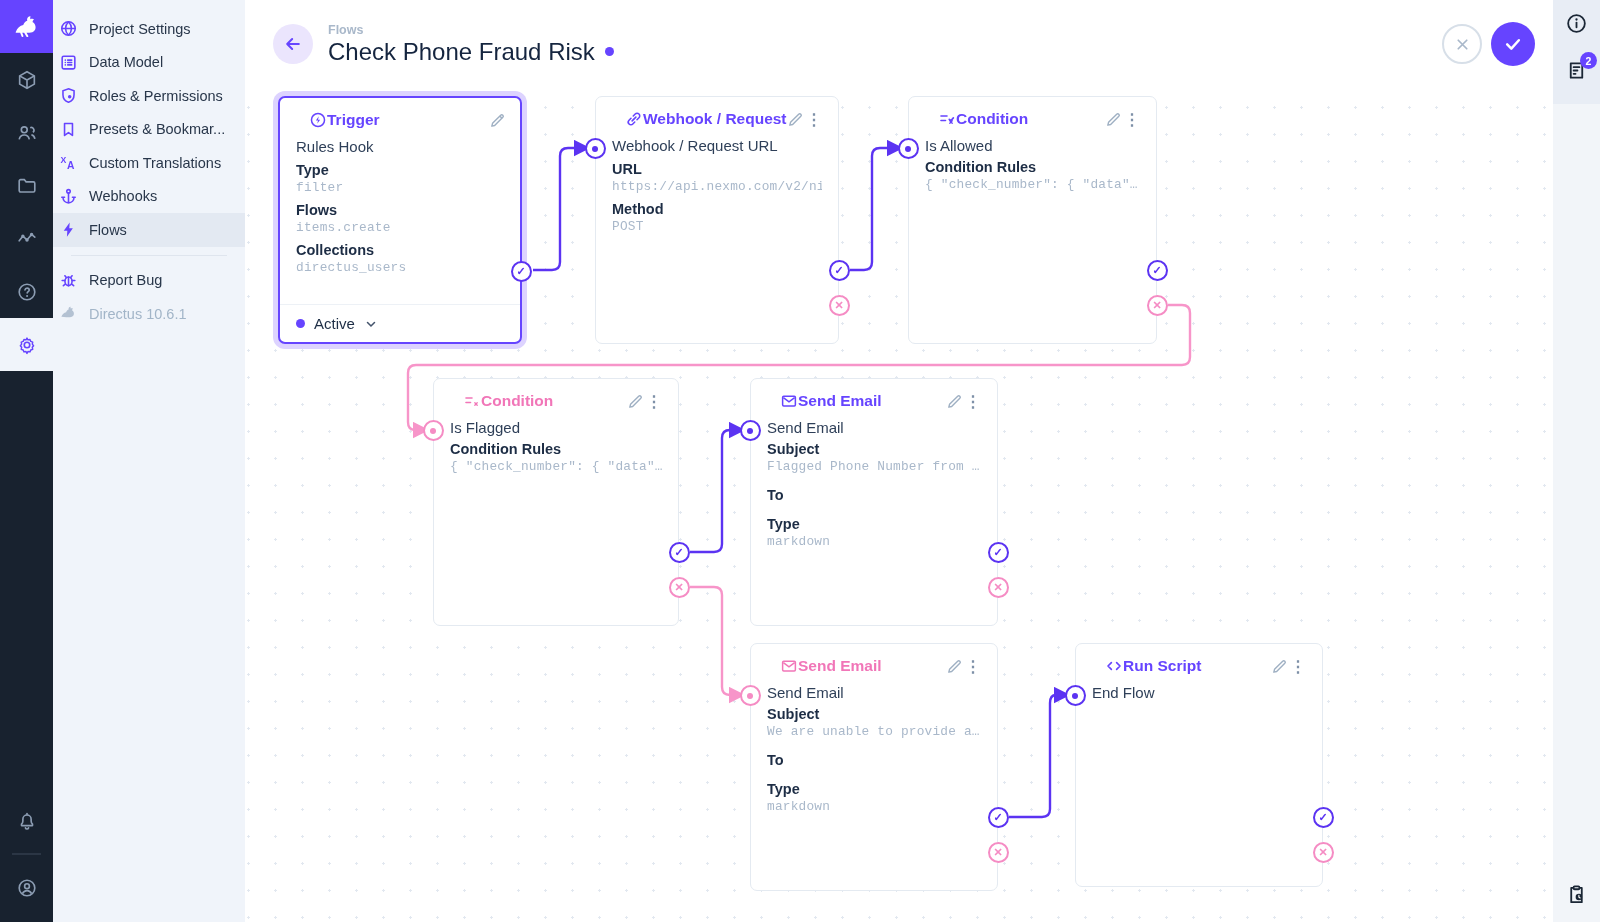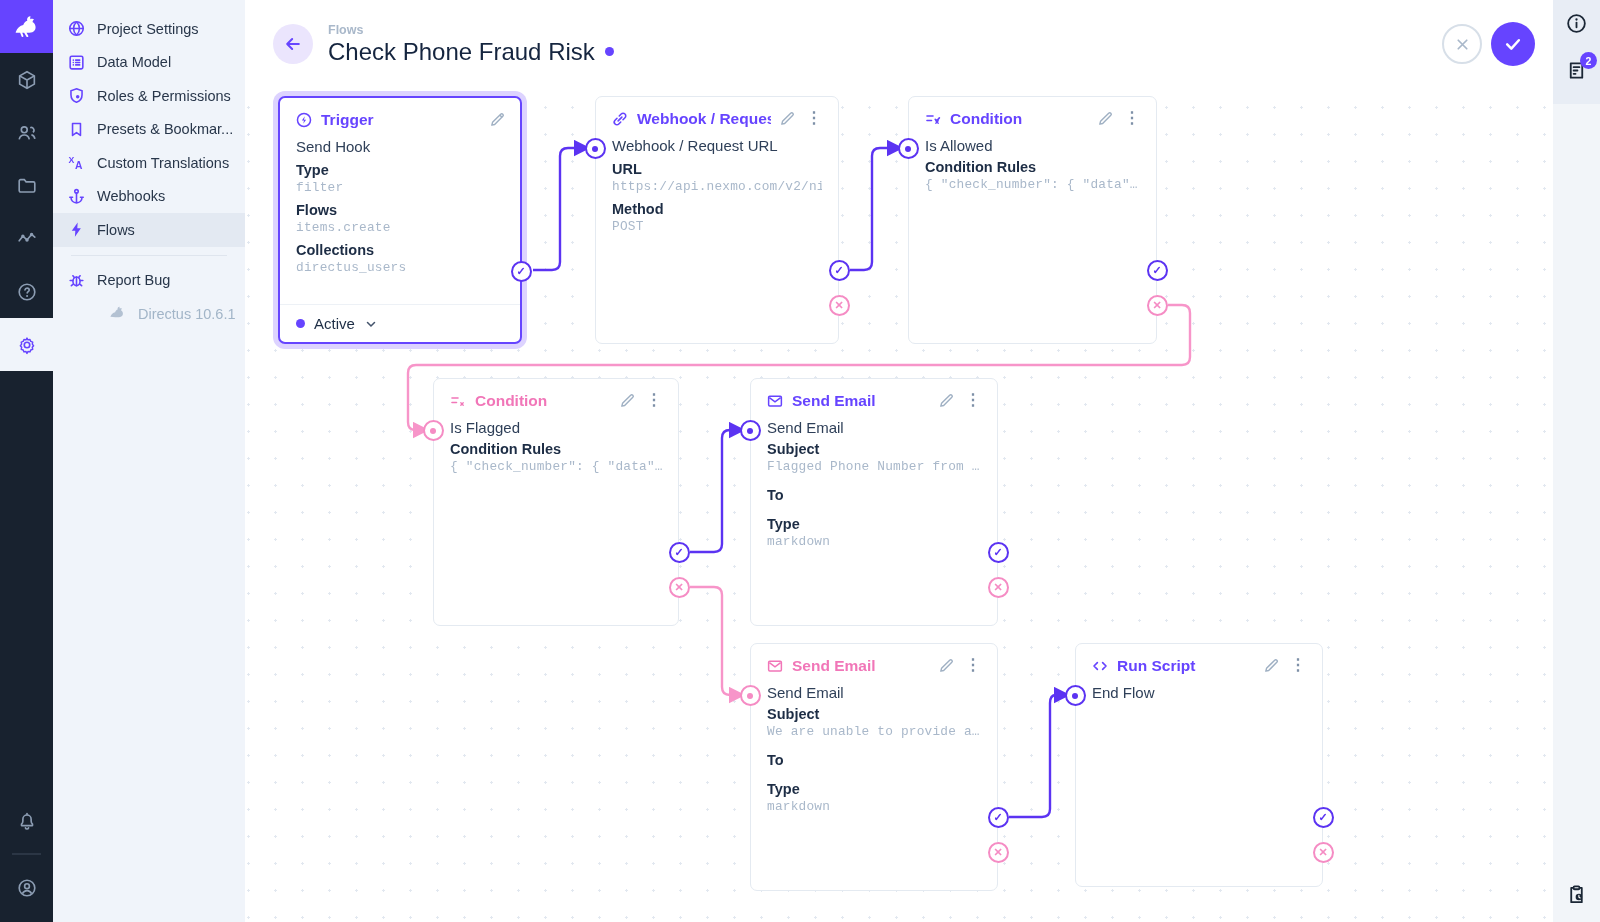--- a/index.html
+++ b/index.html
@@ -29,24 +29,24 @@
   .module-item{ width:53px; height:53px; display:flex; align-items:center; justify-content:center; color:#8c9db3; cursor:pointer; }
   .module-item.active{ background:var(--side-bg); color:var(--purple); }
   .module-spacer{ flex:1; }
   .module-divider{ height:2px; background:#2b3645; margin:6px 12px; }
   .module-item svg{ width:22px; height:22px; }
 
   
   .sidebar{ width:192px; height:100%; background:var(--side-bg); flex-shrink:0; padding-top:0; }
   .sidebar-title{ height:53px; display:flex; align-items:center; gap:11px; padding:0 18px; font-weight:bold; font-size:15.5px; color:#1b2736; }
   .nav{ padding-top:12px; }
-  .nav-item{ height:33.5px; display:flex; align-items:center; gap:11px; padding:0 14px; font-size:14.5px; color:#28364a; cursor:pointer; white-space:nowrap; }
+  .nav-item{ height:33.5px; display:flex; align-items:center; gap:11px; padding:0 6px; font-size:14.5px; color:#28364a; cursor:pointer; white-space:nowrap; }
   .nav-item .nicon{ width:19px; height:19px; color:var(--purple); flex-shrink:0; display:flex; align-items:center; justify-content:center; }
   .nav-item.active{ background:#e3e9f2; }
-  .nav-item.dim{ color:var(--muted);margin-left:41px; }
+  .nav-item.dim{ color:var(--muted); }
   .nav-item.dim .nicon{ color:#b3c1d2; }
   .nav-divider{ height:1px; background:#dfe5ee; margin:8px 18px; }
   .nav-item svg{ width:19px; height:19px; }
 
   
   .main{ flex:1; position:relative; background:#fff; overflow:hidden; }
   .canvas{
     position:absolute; inset:0;
     background-image:radial-gradient(#e2e8f0 1.3px, transparent 1.4px);
     background-size:27px 27px; background-position:17px 13px;
@@ -72,21 +72,21 @@
   }
   .panel.selected{ border:2px solid var(--purple); box-shadow:0 0 0 5px #ddd3ff; }
   .p-trigger{ left:33px; top:96px; width:244px; height:248px; }
   .p-webhook{ left:350px; top:96px; width:244px; height:248px; }
   .p-cond1{ left:663px; top:96px; width:249px; height:248px; }
   .p-cond2{ left:188px; top:378px; width:246px; height:248px; }
   .p-email1{ left:505px; top:378px; width:248px; height:248px; }
   .p-email2{ left:505px; top:643px; width:248px; height:248px; }
   .p-script{ left:830px; top:643px; width:248px; height:244px; }
 
-  .panel-header{ display:flex; align-items:flex-start; gap:8px; padding:13px 14px 7px 15px; }
+  .panel-header{ display:flex; align-items:flex-end; padding:13px 14px 7px 29px; }
   .panel-header .picon{ width:18px; height:18px; flex-shrink:0; }
   .panel-title{ font-size:15.5px; font-weight:bold; white-space:nowrap; overflow:hidden; flex:1; }
   .tone-purple .panel-title, .tone-purple .picon{ color:var(--purple); }
   .tone-pink .panel-title, .tone-pink .picon{ color:var(--pink); }
   .hdr-btn{ color:#9fb0c3; cursor:pointer; display:flex; align-items:center; flex-shrink:0; }
   .hdr-btn svg{ width:17px; height:17px; }
   .kebab{ color:#7e90a8; font-size:16px; font-weight:bold; letter-spacing:0; line-height:1; padding:0 2px; }
 
   .panel-body{ padding:2px 16px 0; }
   .name-row{ font-size:15px; color:var(--body-text); margin-bottom:5px; }
@@ -344,21 +344,21 @@
         </svg>
       <span class="panel-title">Trigger</span>
       <span class="hdr-btn">
         <svg viewBox="0 0 24 24" fill="none" stroke="currentColor" stroke-width="2">
             <path d="M4 20l1-4L16.5 4.5a2 2 0 0 1 3 3L8 19l-4 1z" stroke-linejoin="round"></path>
             <path d="M18.5 9l-3-3"></path>
           </svg>
       </span>
     </div>
     <div class="panel-body">
-      <div class="name-row">Send Hook</div>
+      <div class="name-row">Rules Hook</div>
       <div class="f-label">Type</div>
       <div class="f-value">filter</div>
       <div class="f-label">Flows</div>
       <div class="f-value">items.create</div>
       <div class="f-label">Collections</div>
       <div class="f-value">directus_users</div>
     </div>
     <div class="panel-footer">
       <span class="status-dot"></span>
       <span>Active</span>

